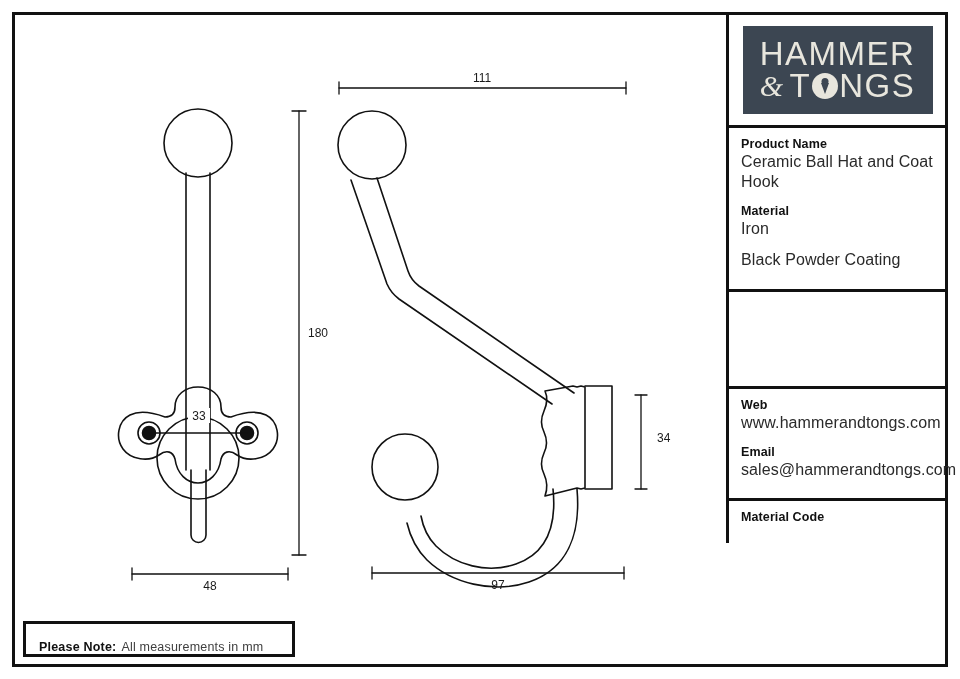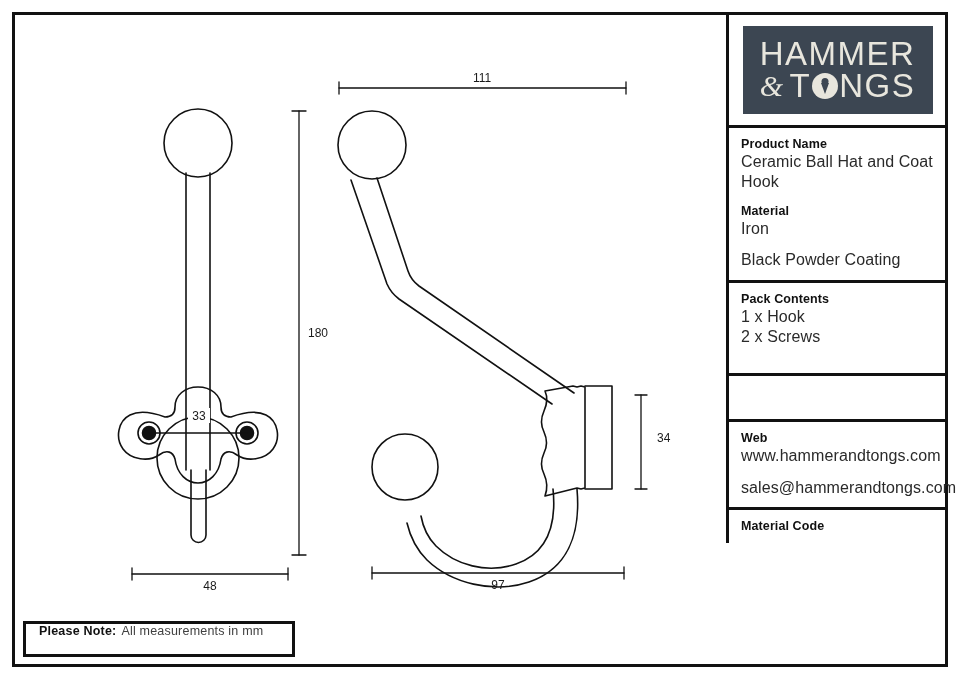--- a/index.html
+++ b/index.html
@@ -48,21 +48,21 @@
   #please-note-box {
     position: absolute;
     left: 8px;
     bottom: 7px;
     width: 272px;
     height: 36px;
     box-sizing: border-box;
     border: 3px solid #111111;
     background: #ffffff;
     display: flex;
-    align-items: flex-start;
+    align-items: flex-end;
     padding-left: 13px;
     font-size: 12.5px;
     letter-spacing: 0.2px;
     z-index: 5;
   }
   #please-note-box .pn-label {
     font-weight: bold;
     color: #111111;
     margin-right: 5px;
   }
@@ -79,21 +79,21 @@
     height: 528px;
     box-sizing: border-box;
     border-left: 3px solid #111111;
     background: #ffffff;
     display: flex;
     flex-direction: column;
   }
   .info-block {
     box-sizing: border-box;
     border-bottom: 3px solid #111111;
-    padding: 9px 11px 9px 12px;
+    padding: 9px 11px 18px 12px;
     background: #ffffff;
   }
   .info-block:last-child { border-bottom: none; }
 
   
   #logo-block {
     padding: 11px 11px 11px 12px;
     display: flex;
     align-items: center;
     justify-content: center;
@@ -354,34 +354,30 @@
       </div>
       <div class="field-group">
         <div class="field-label">Material</div>
         <div class="field-value">Iron</div>
       </div>
       <div class="field-group">
         <div class="field-value">Black Powder Coating</div>
       </div>
     </div>
 
-    <div class="info-block" id="pack-block">
-      <div class="field-label">Pack Contents</div>
-      <div class="field-value">1 x Hook</div>
-      <div class="field-value">2 x Screws</div>
-    </div>
 
     <div id="spacer-block"></div>
 
     <div class="info-block" id="contact-block">
       <div class="field-group">
         <div class="field-label">Web</div>
         <div class="field-value">www.hammerandtongs.com</div>
       </div>
       <div class="field-group">
+        <div class="field-label">Email</div>
         <div class="field-value">sales@hammerandtongs.com</div>
       </div>
     </div>
 
     <div class="info-block" id="code-block">
       <div class="field-label">Material Code</div>
     </div>
 
   </div>
 </div>

